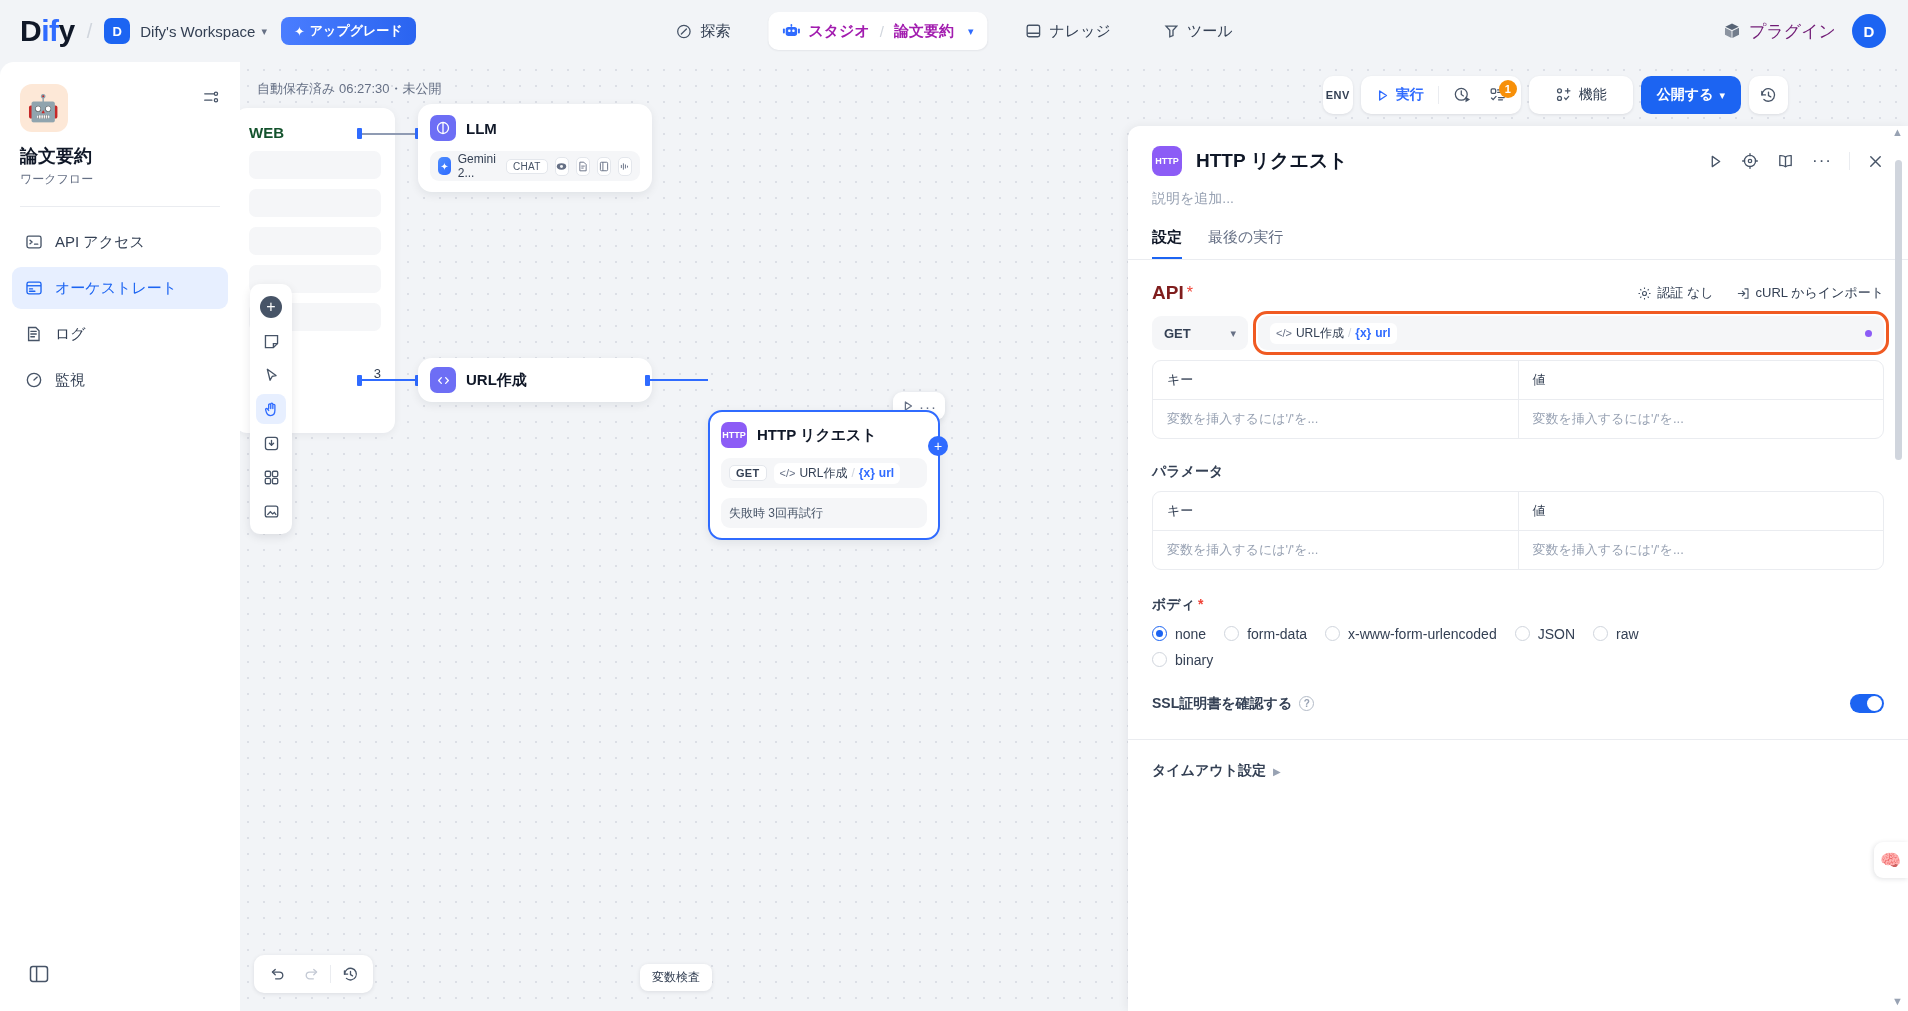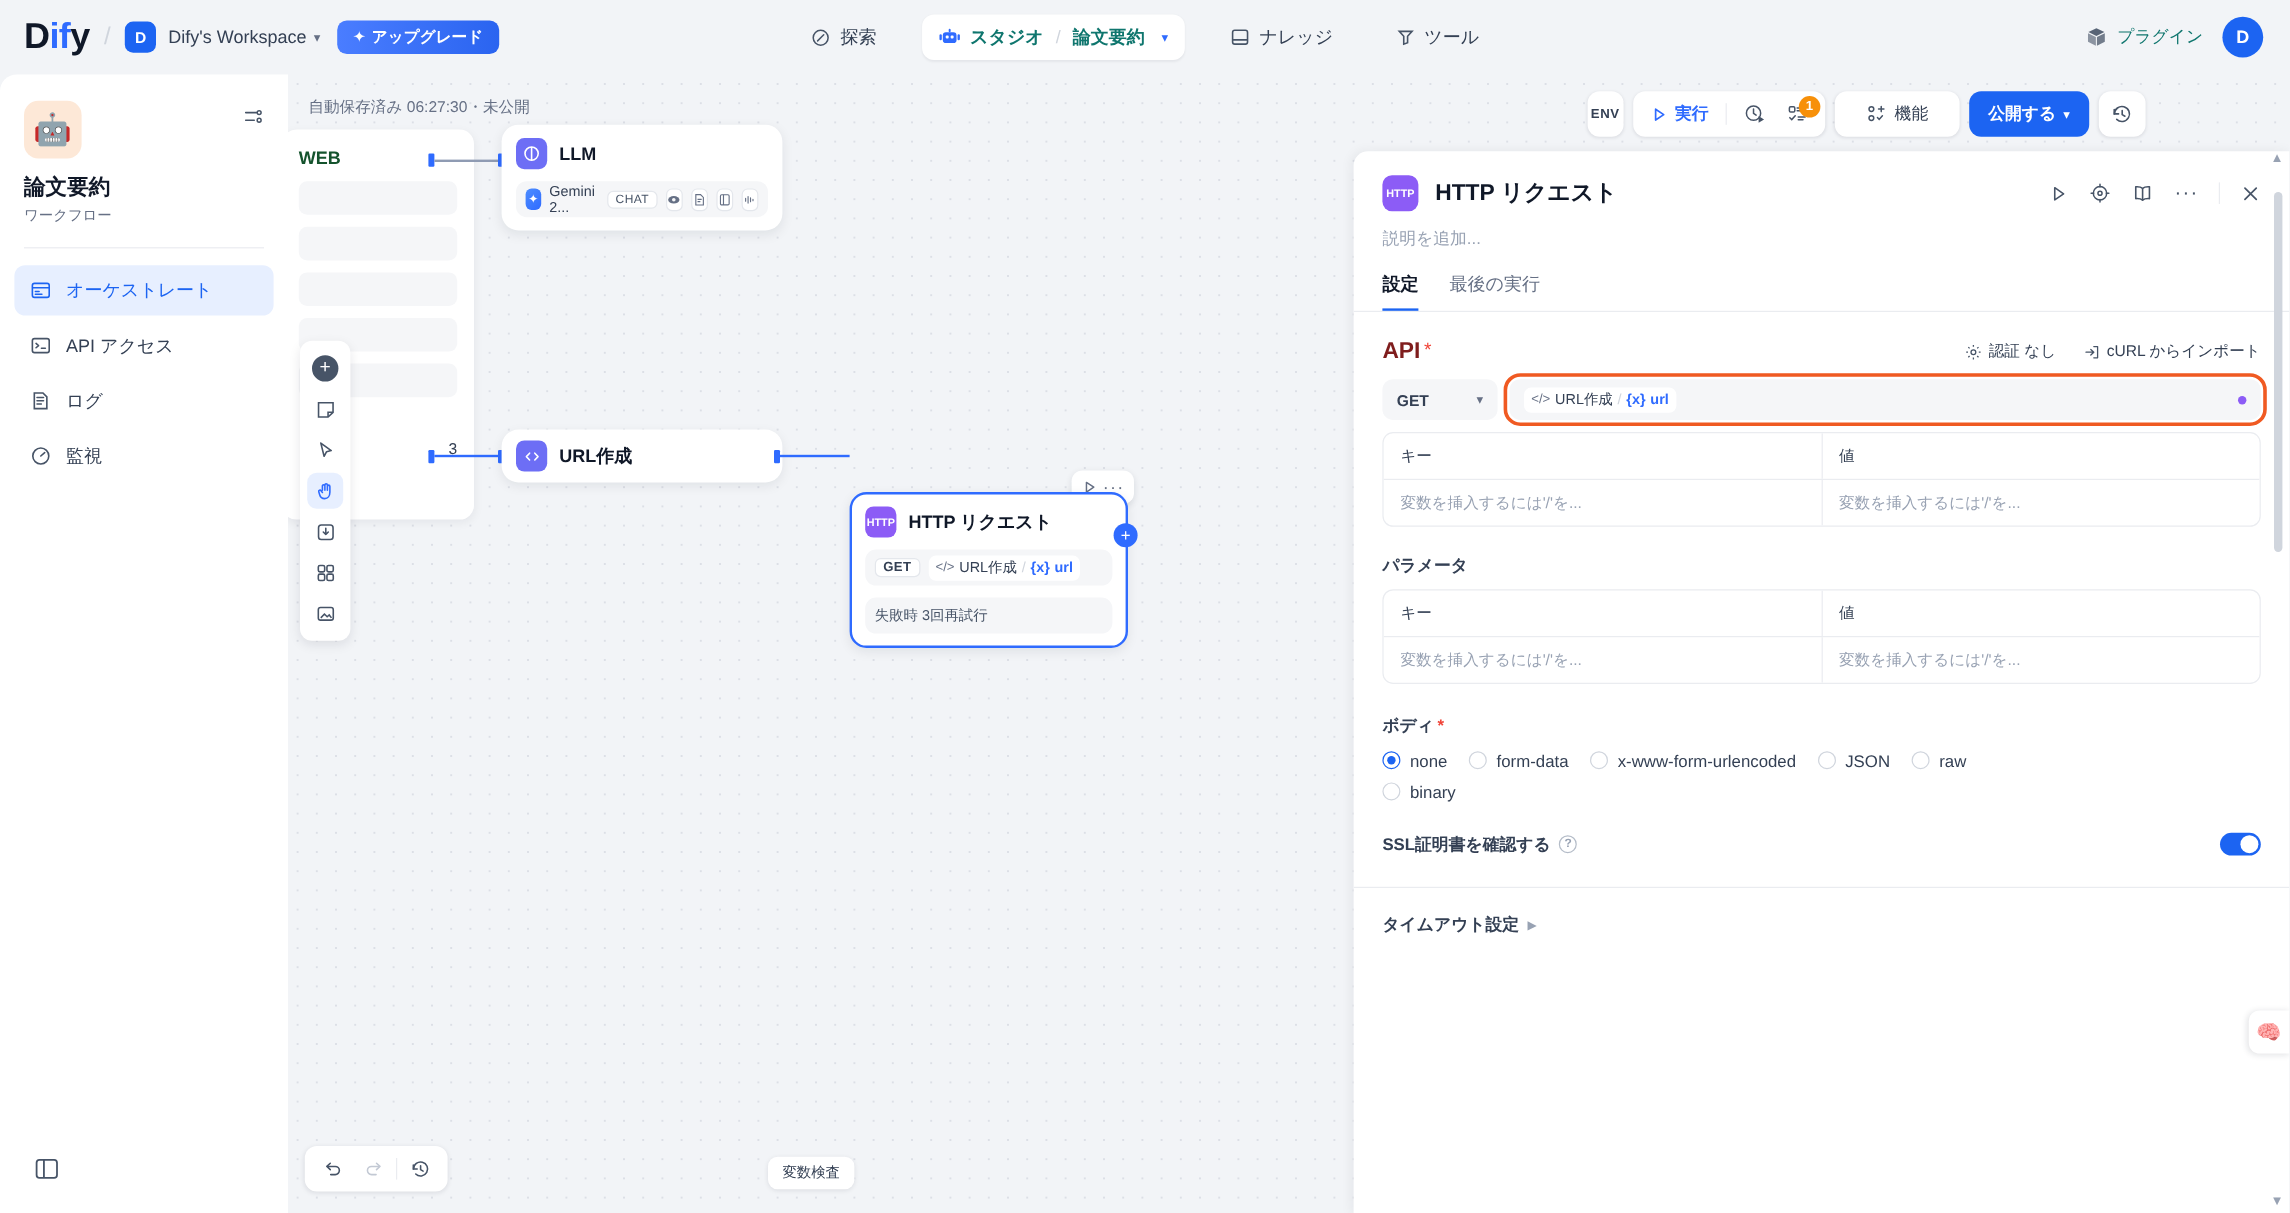--- a/index.html
+++ b/index.html
@@ -38,24 +38,24 @@
   }
   .center-nav {
     position:absolute; left:50%; transform:translateX(-50%);
     display:flex; align-items:center; gap:24px; height:44px;
   }
   .nav-item {
     display:flex;align-items:center;gap:8px;height:38px;padding:0 14px;border-radius:10px;
     font-size:15px;color:#344054;cursor:pointer;
   }
   .nav-item.pill { background:#fff; box-shadow:0 1px 2px rgba(16,24,40,.06); }
-  .nav-item.pill .blue { color:#0f766e; font-weight:600; }
+  .nav-item.pill .blue { color:#a21caf; font-weight:600; }
   .nav-sep { color:#d0d5dd; margin:0 2px; }
   .right-nav { position:absolute; right:22px; display:flex; align-items:center; gap:16px; }
-  .plugin { display:flex;align-items:center;gap:8px;font-size:14px;color:#0f766e;cursor:pointer; }
+  .plugin { display:flex;align-items:center;gap:8px;font-size:17px;color:#701a75;cursor:pointer; }
   .user-avatar {
     width:34px;height:34px;border-radius:50%;background:#1c64f2;color:#fff;
     font-size:15px;font-weight:600;display:flex;align-items:center;justify-content:center;cursor:pointer;
   }
   .ico { display:inline-flex; align-items:center; justify-content:center; }
 
   
   .sidebar {
     position:absolute; top:62px; left:0; width:240px; height:949px;
     background:#fff; border-top-left-radius:14px;
@@ -361,38 +361,38 @@
       <div class="app-opts">
         <svg width="18" height="18" viewBox="0 0 20 20" fill="none" stroke="#475467" stroke-width="1.4">
           <path d="M3 6.5h10M3 13.5h8" stroke-linecap="round"></path>
           <circle cx="15.5" cy="6.5" r="1.8"></circle>
             <circle cx="15.5" cy="13.5" r="1.8"></circle>
         </svg>
       </div>
     </div>
     <div class="divider"></div>
     <div class="nav-list">
+      <div class="snav">
+        <span class="ico">
+          <svg width="18" height="18" viewBox="0 0 20 20" fill="none" stroke="#475467" stroke-width="1.5">
+            <rect x="2.2" y="3.5" width="15.6" height="13" rx="2"></rect>
+            <path d="M5.6 8l2.3 2-2.3 2M10.6 12.4h3.6" stroke-linecap="round" stroke-linejoin="round"></path>
+          </svg>
+        </span>
+        <span>API アクセス</span>
+      </div>
       <div class="snav active">
         <span class="ico">
           <svg width="18" height="18" viewBox="0 0 20 20" fill="none" stroke="#1c64f2" stroke-width="1.5">
             <rect x="2.2" y="3.5" width="15.6" height="13" rx="2"></rect>
             <path d="M2.2 7.5h15.6"></path>
               <path d="M5 11h3.4M5 13.6h6" stroke-linecap="round"></path>
           </svg>
         </span>
         <span>オーケストレート</span>
-      </div>
-      <div class="snav">
-        <span class="ico">
-          <svg width="18" height="18" viewBox="0 0 20 20" fill="none" stroke="#475467" stroke-width="1.5">
-            <rect x="2.2" y="3.5" width="15.6" height="13" rx="2"></rect>
-            <path d="M5.6 8l2.3 2-2.3 2M10.6 12.4h3.6" stroke-linecap="round" stroke-linejoin="round"></path>
-          </svg>
-        </span>
-        <span>API アクセス</span>
       </div>
       <div class="snav">
         <span class="ico">
           <svg width="18" height="18" viewBox="0 0 20 20" fill="none" stroke="#475467" stroke-width="1.5">
             <path d="M4 2.8h8l3.6 3.6v10.8H4z"></path>
               <path d="M6.5 7h6M6.5 10h6M6.5 13h4" stroke-linecap="round"></path>
           </svg>
         </span>
         <span>ログ</span>
       </div>

